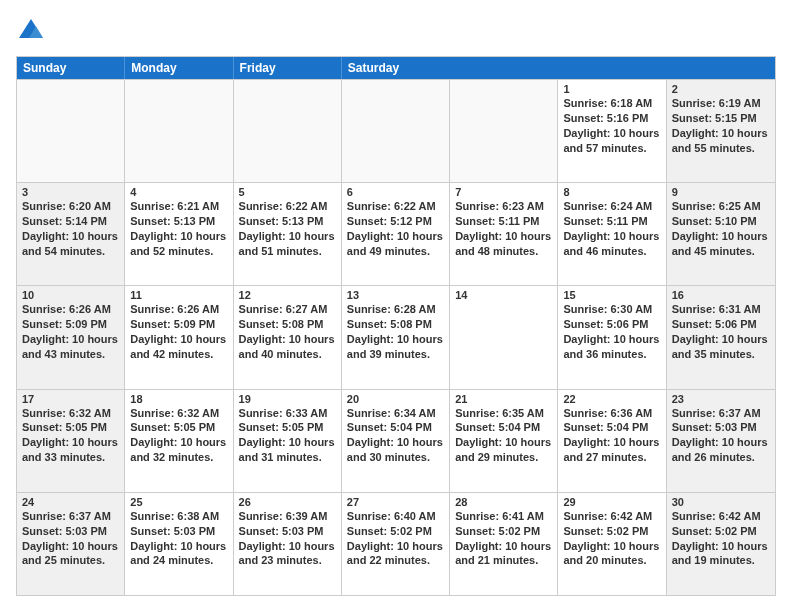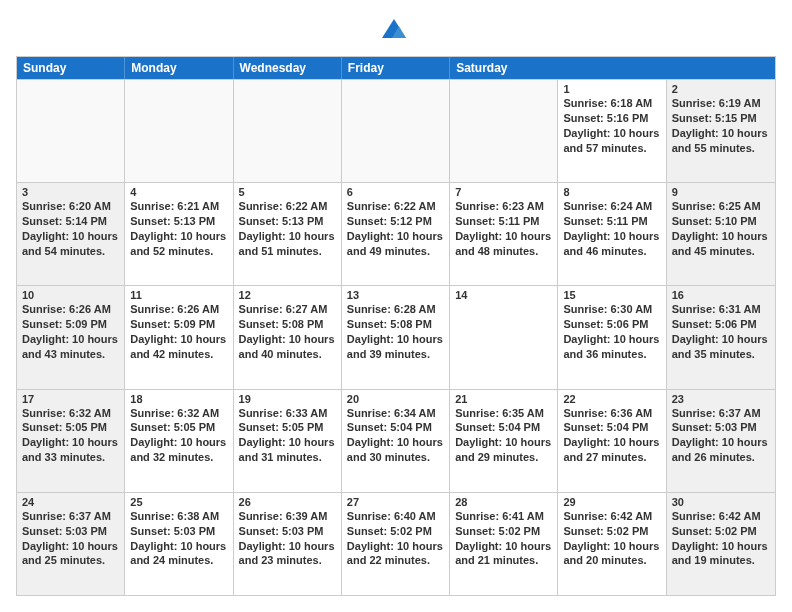--- a/index.html
+++ b/index.html
@@ -9,21 +9,20 @@
       width: 792px;
       height: 612px;
       overflow: hidden;
     }
     .page {
       width: 792px;
       height: 612px;
       padding: 16px;
       display: flex;
       flex-direction: column;
-      align-items: center;
     }
     .header {
       display: flex;
       justify-content: space-between;
       align-items: flex-start;
       margin-bottom: 10px;
     }
     .logo {
       display: flex;
       align-items: center;
@@ -134,21 +133,20 @@
     <div class="title-area">
       <div class="month-title"></div>
       <div class="location"></div>
     </div>
   </div>
 
   <div class="calendar">
     <div class="cal-header-row">
     <div class="cal-header-cell">Sunday</div>
         <div class="cal-header-cell">Monday</div>
-        <div class="cal-header-cell">Wednesday</div>
         <div class="cal-header-cell">Friday</div>
         <div class="cal-header-cell">Saturday</div>
       </div>
     <div class="cal-body">
     <div class="cal-row">
           <div class="cal-cell empty"></div>
           <div class="cal-cell empty"></div>
           <div class="cal-cell empty"></div>
           <div class="cal-cell empty"></div>
           <div class="cal-cell empty"></div>

